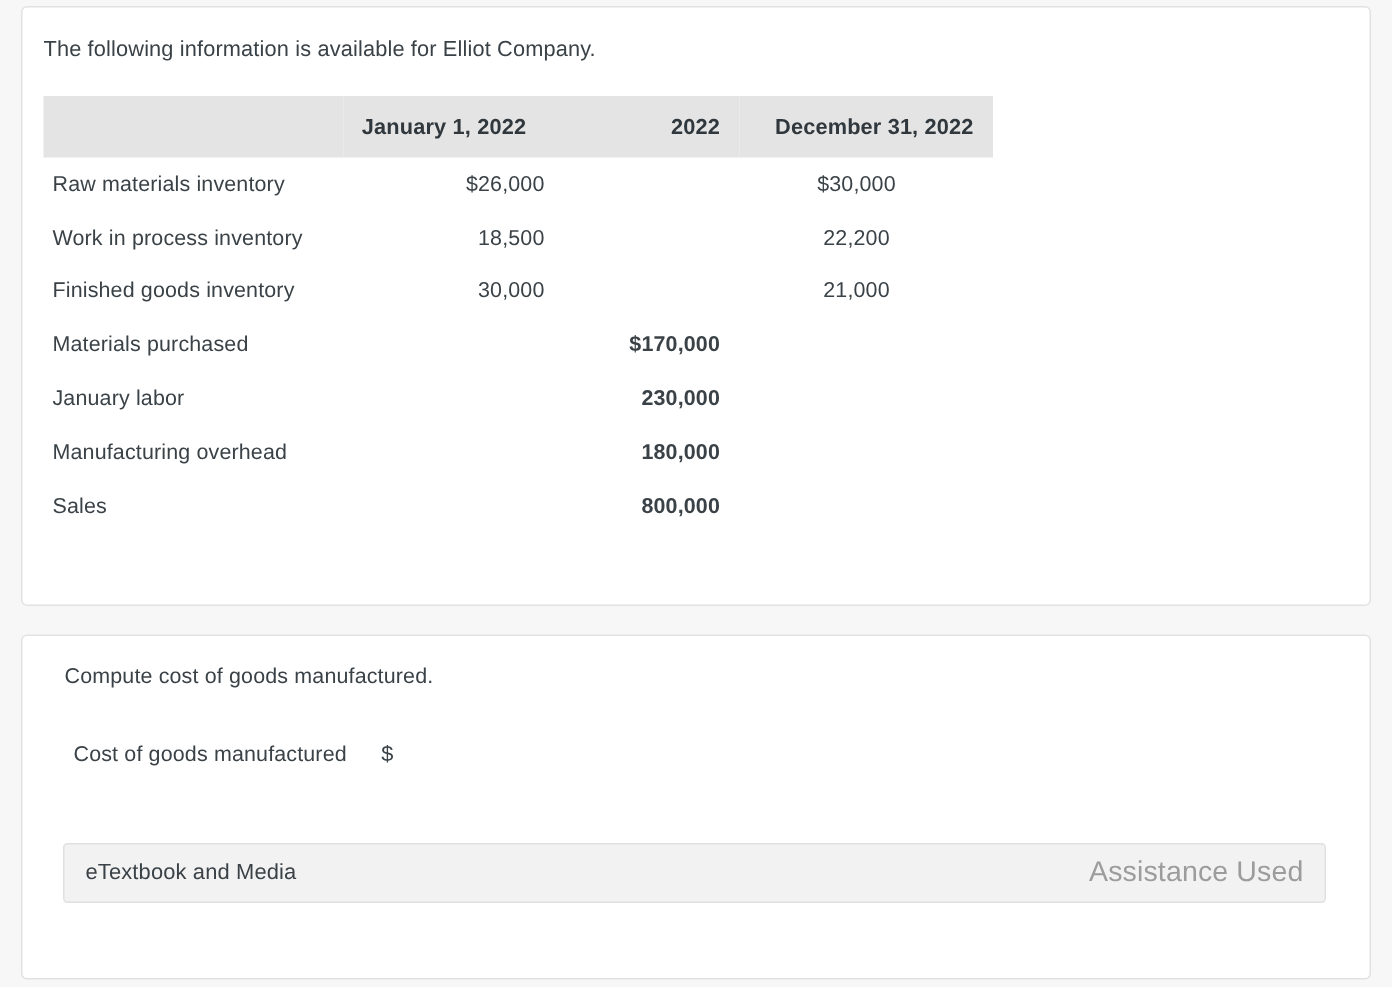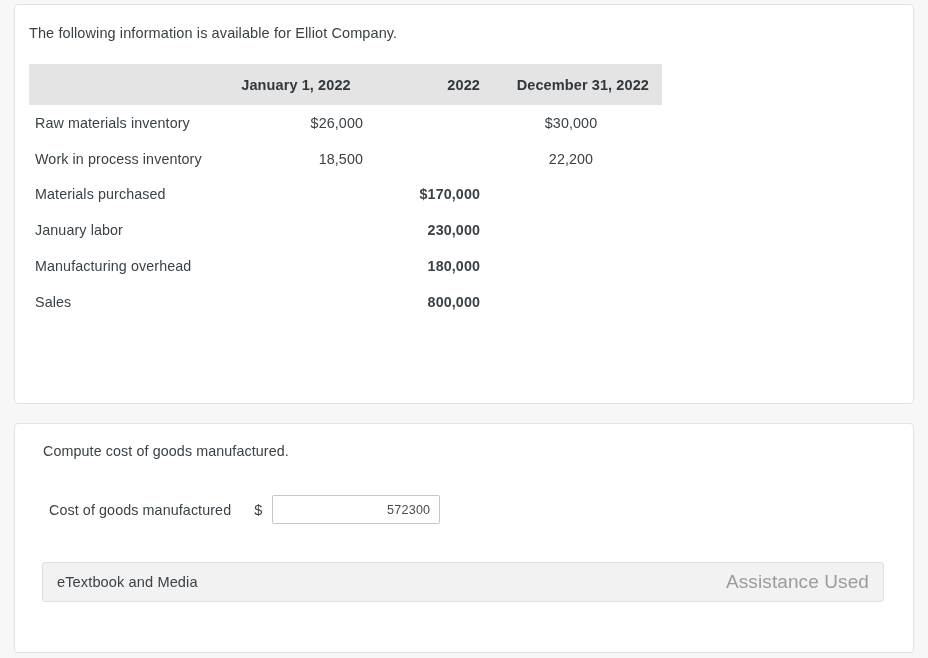--- a/index.html
+++ b/index.html
@@ -212,20 +212,26 @@
             <td class="c2"></td>
             <td class="c3">$30,000</td>
           </tr>
           <tr>
             <td class="label">Work in process inventory</td>
             <td class="c1">18,500</td>
             <td class="c2"></td>
             <td class="c3">22,200</td>
           </tr>
           <tr>
+            <td class="label">Finished goods inventory</td>
+            <td class="c1">30,000</td>
+            <td class="c2"></td>
+            <td class="c3">21,000</td>
+          </tr>
+          <tr>
             <td class="label">Materials purchased</td>
             <td class="c1"></td>
             <td class="c2">$170,000</td>
             <td class="c3"></td>
           </tr>
           <tr>
             <td class="label">January labor</td>
             <td class="c1"></td>
             <td class="c2">230,000</td>
             <td class="c3"></td>
@@ -247,21 +253,20 @@
 
   </div>
 
   <div class="card" id="answer-card">
 
     <div class="prompt">Compute cost of goods manufactured.</div>
 
     <div class="answer-row">
       <span class="answer-label">Cost of goods manufactured</span>
       <span class="dollar-sign">$</span>
-      <input class="answer-input" type="text" value="572300" style="">
     </div>
 
     <div class="etextbook-bar">
       <span class="etextbook-link">eTextbook and Media</span>
       <span class="assistance-used">Assistance Used</span>
     </div>
 
   </div>
 
 </div>

